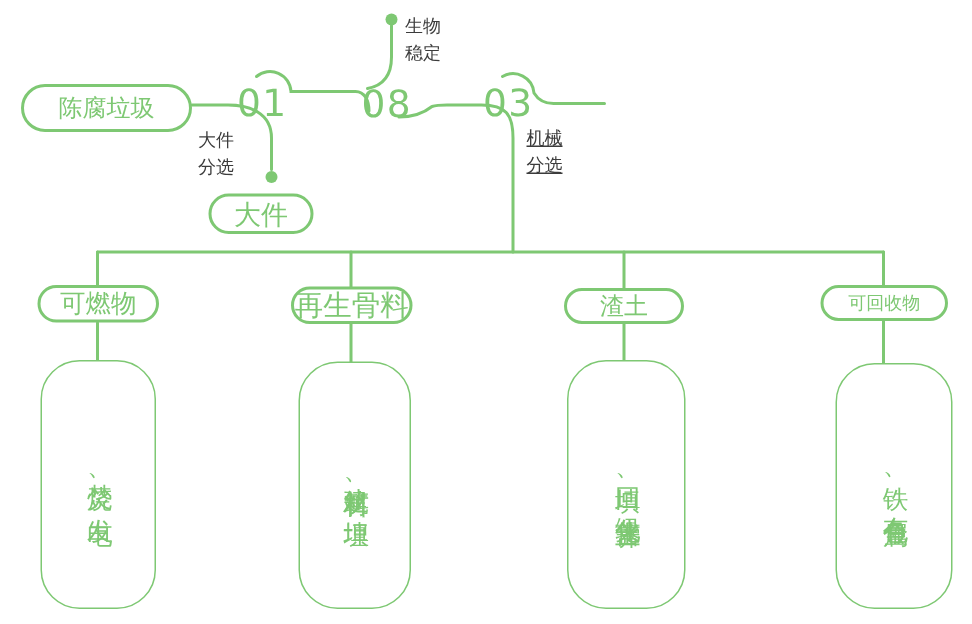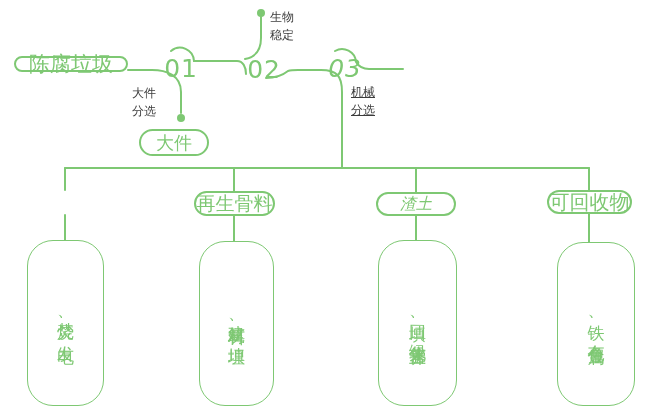--- a/index.html
+++ b/index.html
@@ -16,34 +16,34 @@
   .lines{position:absolute;left:0;top:0;width:648px;height:416px;color:var(--green);}
   .lines path{fill:none;stroke:currentColor;stroke-width:2;stroke-linecap:round;}
   .lines circle{fill:currentColor;stroke:none;}
 
   .pill{
     position:absolute;box-sizing:border-box;
     border:2px solid var(--green);border-radius:999px;
     color:var(--green);display:flex;align-items:center;justify-content:center;
     white-space:nowrap;background:var(--bg);
   }
-  .pill.source{left:14px;top:56px;width:114px;height:16px;font-size:21px;}
+  .pill.source{left:14px;top:56px;width:114px;height:32px;font-size:16px;}
   .pill.dajian{left:139px;top:129px;width:70px;height:27px;font-size:18px;}
   .pill.cat1{left:25px;top:190px;width:81px;height:25px;font-size:17px;}
   .pill.cat2{left:194px;top:191px;width:81px;height:25px;font-size:19px;}
-  .pill.cat3{left:376px;top:192px;width:80px;height:24px;font-size:16px;font-style:italic;}
-  .pill.cat4{left:547px;top:190px;width:85px;height:24px;font-size:20px;}
+  .pill.cat3{left:376px;top:192px;width:80px;height:24px;font-size:16px;}
+  .pill.cat4{left:547px;top:190px;width:85px;height:24px;font-size:12px;}
 
   .stage-num{
-    position:absolute;width:40px;text-align:right;color:var(--green);
+    position:absolute;width:40px;text-align:left;color:var(--green);
     font-size:25px;line-height:26px;letter-spacing:1px;
   }
   .num01{left:158px;top:56px;}
   .num02{left:241px;top:57px;}
-  .num03{left:322px;top:56px;font-style:italic;}
+  .num03{left:322px;top:56px;}
 
   .proc-label{
     position:absolute;color:var(--dark);font-size:12px;line-height:17.5px;
     white-space:nowrap;
   }
   .lab-dajian{left:132px;top:85px;}
   .lab-bio{left:270px;top:9px;}
   .lab-jixie{left:351px;top:84px;text-decoration:underline;}
 
   .obox{
@@ -92,40 +92,43 @@
     <path d="M234 216 V241"></path>
     <path d="M416 216 V240"></path>
     <path d="M589 214 V242"></path>
   </svg>
 
   <div class="pill source">
     <span>陈腐垃圾</span>
   </div>
 
   <div class="stage-num num01">01</div>
-  <div class="stage-num num02">02</div>
+  <div class="stage-num num02">08</div>
   <div class="stage-num num03">03</div>
 
   <div class="proc-label lab-dajian">
     <div>大件</div>
     <div>分选</div>
   </div>
   <div class="proc-label lab-bio">
     <div>生物</div>
     <div>稳定</div>
   </div>
   <div class="proc-label lab-jixie">
     <div>机械</div>
     <div>分选</div>
   </div>
 
   <div class="pill dajian">
     <span>大件</span>
   </div>
 
+  <div class="pill cat1">
+    <span>可燃物</span>
+  </div>
   <div class="pill cat2">
     <span>再生骨料</span>
   </div>
   <div class="pill cat3">
     <span>渣土</span>
   </div>
   <div class="pill cat4">
     <span>可回收物</span>
   </div>
 

